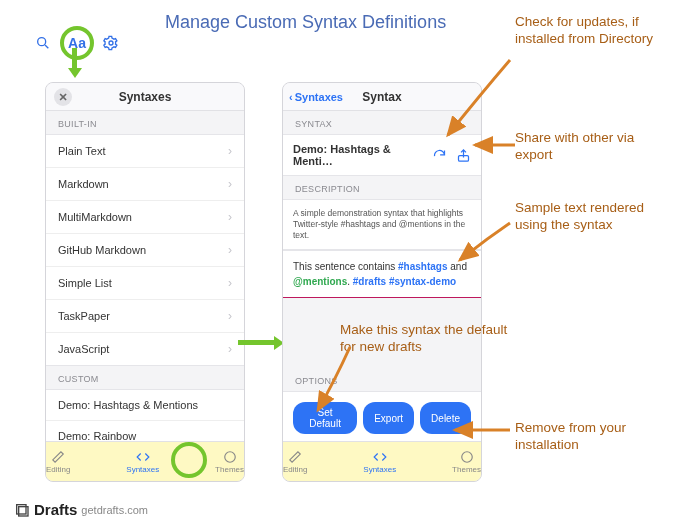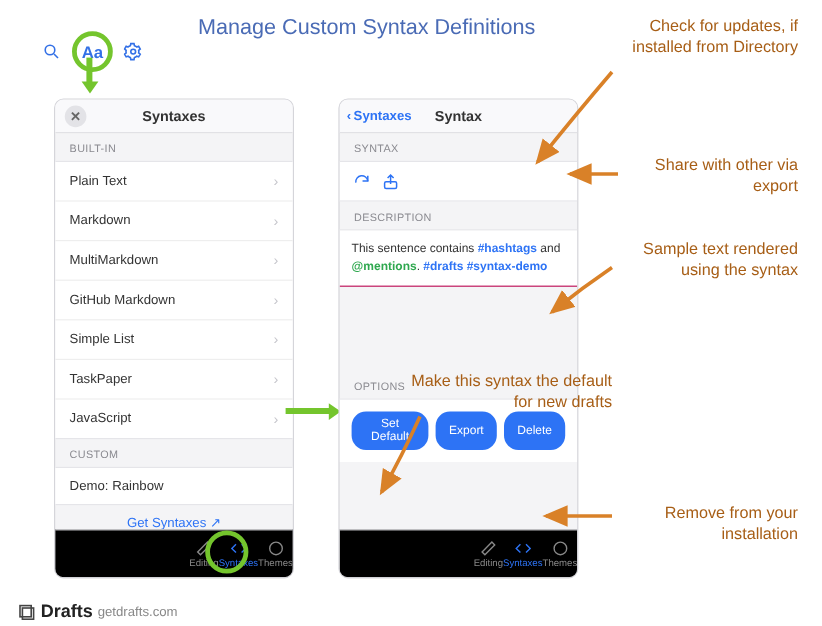--- a/index.html
+++ b/index.html
@@ -83,22 +83,22 @@
     display:flex; justify-content:space-between; align-items:center;
     font-weight:400; font-size:11px;
   }
   .list-item:last-child { border-bottom:none;align-items:center; }
   .chev { color:#c6c6cc; font-size:12px; }
   .get-syntaxes {
     text-align:center; color:#2d73f5; font-size:11px; padding:8px;
   }
   .tabbar {
     position:absolute; bottom:0; left:0; right:0; height:40px;
-    display:flex; justify-content:flex-end; align-items:center;
-    background:#000000; border-top:1px solid #e1e1e5;
+    display:flex; justify-content:space-between; align-items:center;
+    background:#fef9c3; border-top:1px solid #e1e1e5;
     font-size:8px; color:#888;
   }
   .tabbar .tab { display:flex; flex-direction:column; align-items:center; gap:1px; }
   .tabbar .tab.active { color:#2d73f5; }
   .syntaxes-circle {
     border:4px solid #74c52d; border-radius:50%;
     position:absolute; width:36px; height:36px; pointer-events:none;
   }
   .detail-row {
     background:#fff; padding:8px 10px; display:flex; align-items:center; justify-content:space-between;
@@ -122,21 +122,21 @@
   .option-btns {
     background:#fff; padding:10px; display:flex; gap:6px; justify-content:center;
     border-top:1px solid #e5e5e9;
   }
   .pillbtn {
     background:#2d73f5; color:#fff; border:none; border-radius:12px;
     padding:5px 11px; font-size:10px; font-weight:500;
   }
   
   .callout {
-    position:absolute; color:#a75e16; font-size:13.5px; line-height:1.25;text-align:right;
+    position:absolute; color:#a75e16; font-size:13.5px; line-height:1.25;
   }
   .arrow-svg { position:absolute; pointer-events:none; }
   .green-arrow-left {
     position:absolute; top:340px; left:238px;
     width:40px; height:0; border-top:5px solid #74c52d;
   }
   .green-arrow-left:after {
     content:''; position:absolute; right:-6px; top:-9px;
     border-top:7px solid transparent; border-bottom:7px solid transparent; border-left:10px solid #74c52d;
   }
@@ -202,20 +202,23 @@
         <span class="chev">›</span>
       </div>
     <div class="list-item">
         <span>JavaScript</span>
         <span class="chev">›</span>
       </div>
   </div>
   <div class="section-label">CUSTOM</div>
   <div class="list">
     <div class="list-item">
+        <span>Demo: Hashtags &amp; Mentions</span>
+      </div>
+    <div class="list-item">
         <span>Demo: Rainbow</span>
       </div>
   </div>
   <div class="get-syntaxes">Get Syntaxes ↗</div>
 
   <div class="tabbar">
     <div class="tab">
       <svg width="14" height="14" viewBox="0 0 24 24" fill="none" stroke="currentColor" stroke-width="2">
           <path d="M3 17l4 4L21 7l-4-4L3 17z"></path>
         </svg>
@@ -242,36 +245,38 @@
 <div class="panel panel-right">
   <div class="panel-header">
     <div class="back-link">
       <span>‹</span>
       <span>Syntaxes</span>
     </div>
     <span>Syntax</span>
   </div>
   <div class="section-label">SYNTAX</div>
   <div class="detail-row">
+    <div class="detail-title">Demo: Hashtags &amp; Menti…</div>
     <div class="detail-actions">
       <div class="iconbtn">
         <svg width="15" height="15" viewBox="0 0 24 24" fill="none" stroke="currentColor" stroke-width="2">
             <path d="M20 11A8 8 0 1 0 4 13"></path>
             <path d="M20 4v7h-7"></path>
           </svg>
       </div>
       <div class="iconbtn">
         <svg width="15" height="15" viewBox="0 0 24 24" fill="none" stroke="currentColor" stroke-width="2">
             <path d="M12 3v12M8 7l4-4 4 4"></path>
             <rect x="4" y="12" width="16" height="9" rx="2"></rect>
           </svg>
       </div>
     </div>
   </div>
   <div class="section-label">DESCRIPTION</div>
+  <div class="desc-box">A simple demonstration syntax that highlights Twitter-style #hashtags and @mentions in the text.</div>
   <div class="sample-box">
     <span>This sentence contains </span><span class="hashtag">#hashtags</span><span> and </span><span class="mention">@mentions</span><span>. </span><span class="hashtag">#drafts</span><span> </span><span class="hashtag">#syntax-demo</span>
   </div>
 
   <div style="height:70px;"></div>
 
   <div class="section-label">OPTIONS</div>
   <div class="option-btns">
     <button class="pillbtn">Set Default</button>
     <button class="pillbtn">Export</button>
@@ -296,21 +301,21 @@
           <circle cx="12" cy="12" r="9"></circle>
         </svg>
       <span>Themes</span>
     </div>
   </div>
 </div>
 
 <div class="callout" style="top:14px; left:515px; width:150px;">Check for updates, if installed from Directory</div>
 <div class="callout" style="top:130px; left:515px; width:150px;">Share with other via export</div>
 <div class="callout" style="top:200px; left:515px; width:150px;">Sample text rendered using the syntax</div>
-<div class="callout" style="top:310px; left:340px; width:170px;">Make this syntax the default for new drafts</div>
+<div class="callout" style="top:322px; left:340px; width:170px;">Make this syntax the default for new drafts</div>
 <div class="callout" style="top:420px; left:515px; width:150px;">Remove from your installation</div>
 
 <svg class="arrow-svg" style="top:55px; left:440px;" width="80" height="85">
   <defs>
       <marker id="ah1" markerWidth="8" markerHeight="8" refX="6" refY="3" orient="auto">
         <path d="M0,0 L7,3 L0,6 Z" fill="#d98128"></path>
       </marker>
     </defs>
   <path d="M70 5 Q40 40 8 80" stroke="#d98128" stroke-width="3" fill="none" marker-end="url(#ah1)"></path>
 </svg>

